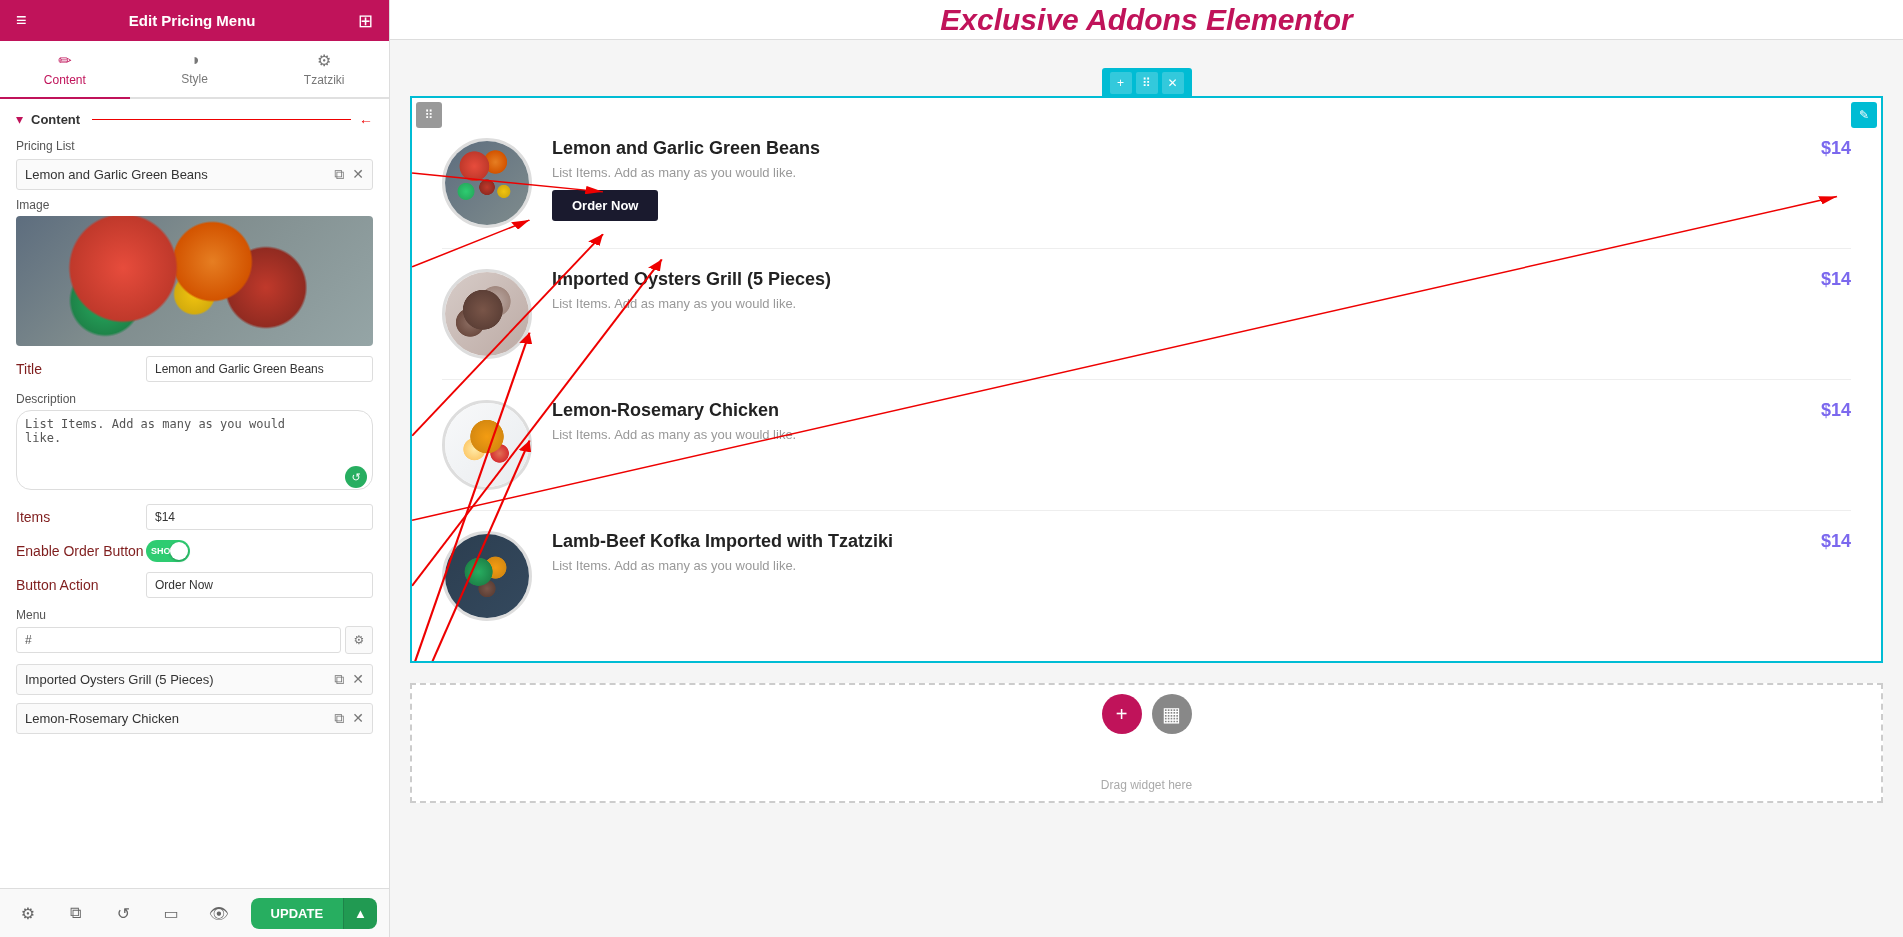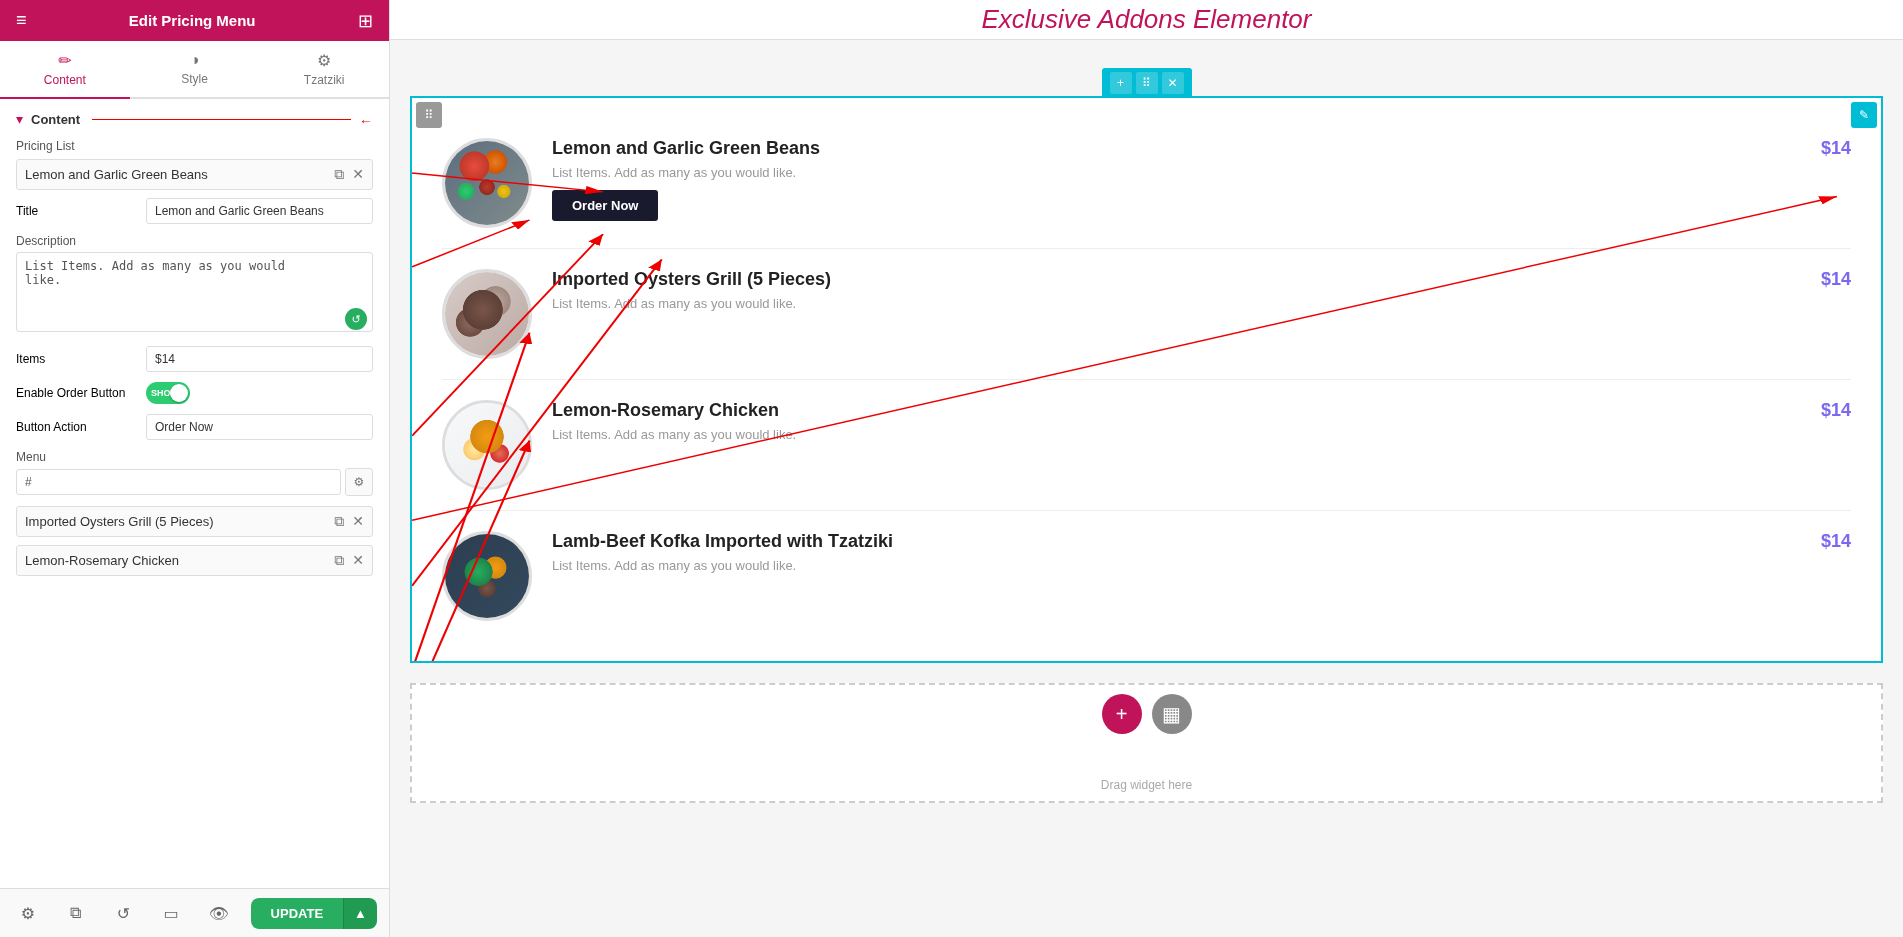--- a/index.html
+++ b/index.html
@@ -143,21 +143,21 @@
         radial-gradient(circle at 55% 35%, #e67e22 0%, #d35400 18%, transparent 19%),
         radial-gradient(circle at 70% 55%, #c0392b 0%, #922b21 15%, transparent 16%),
         radial-gradient(circle at 25% 65%, #27ae60 0%, #1e8449 12%, transparent 13%),
         radial-gradient(circle at 50% 60%, #f1c40f 0%, #d4ac0d 10%, transparent 11%),
         linear-gradient(135deg, #5d6d7e 0%, #7f8c8d 40%, #95a5a6 100%);
     }
 
     .textarea-field {
       width: 100%;
       border: 1px solid #ddd;
-      border-radius: 3px;
+      border-radius: 15px;
       padding: 6px 8px;
       font-size: 12px;
       color: #555;
       height: 80px;
       resize: none;
       position: relative;
     }
     .textarea-wrapper {
       position: relative;
     }
@@ -176,22 +176,22 @@
       font-size: 11px;
       cursor: pointer;
     }
 
     .inline-field {
       display: flex;
       align-items: center;
       margin-bottom: 10px;
     }
     .inline-field-label {
-      font-size: 12px;
-      color: #000000;
+      font-size: 14px;
+      color: #7f1d1d;
       width: 130px;
       flex-shrink: 0;
     }
     .inline-field-input {
       flex: 1;
       border: 1px solid #ddd;
       border-radius: 3px;
       padding: 5px 8px;
       font-size: 12px;
       color: #333;
@@ -307,23 +307,23 @@
     .right-top-bar {
       background: #fff;
       padding: 0 20px;
       height: 40px;
       display: flex;
       align-items: center;
       justify-content: center;
       border-bottom: 1px solid #ddd;
     }
     .right-title {
-      font-size: 26px;
+      font-size: 30px;
       color: #c0135a;
-      font-weight: normal;
+      font-weight: bold;
       font-style: italic;
     }
 
     .canvas-area {
       flex: 1;
       overflow-y: auto;
       padding: 20px;
       position: relative;
     }
 
@@ -566,20 +566,26 @@
     <div class="sub-label">Pricing List</div>
 
     <div class="item-row">
       <span class="item-row-label">Lemon and Garlic Green Beans</span>
       <div class="item-row-icons">
         <span class="item-row-icon">⧉</span>
         <span class="item-row-icon">✕</span>
       </div>
     </div>
 
+    <div class="field-group">
+      <div class="field-label">Image</div>
+      <div class="image-preview">
+        <div class="food-img"></div>
+      </div>
+    </div>
 
     <div class="inline-field">
       <span class="inline-field-label">Title</span>
       <input class="inline-field-input" type="text" value="Lemon and Garlic Green Beans" style="">
     </div>
 
     <div class="field-group">
       <div class="field-label">Description</div>
       <div class="textarea-wrapper">
         <textarea class="textarea-field" style="">List Items. Add as many as you would

